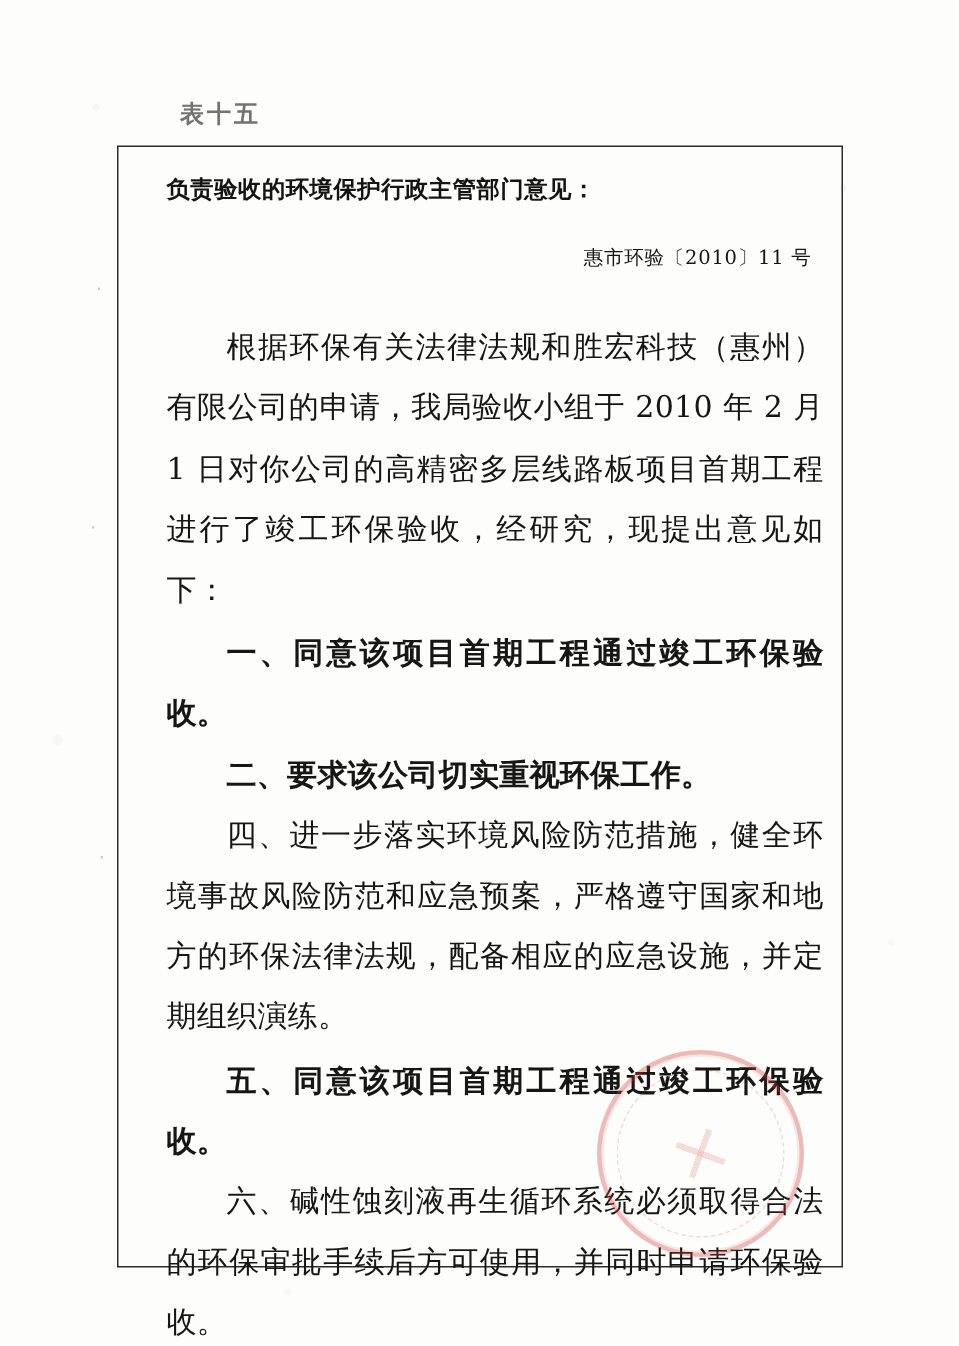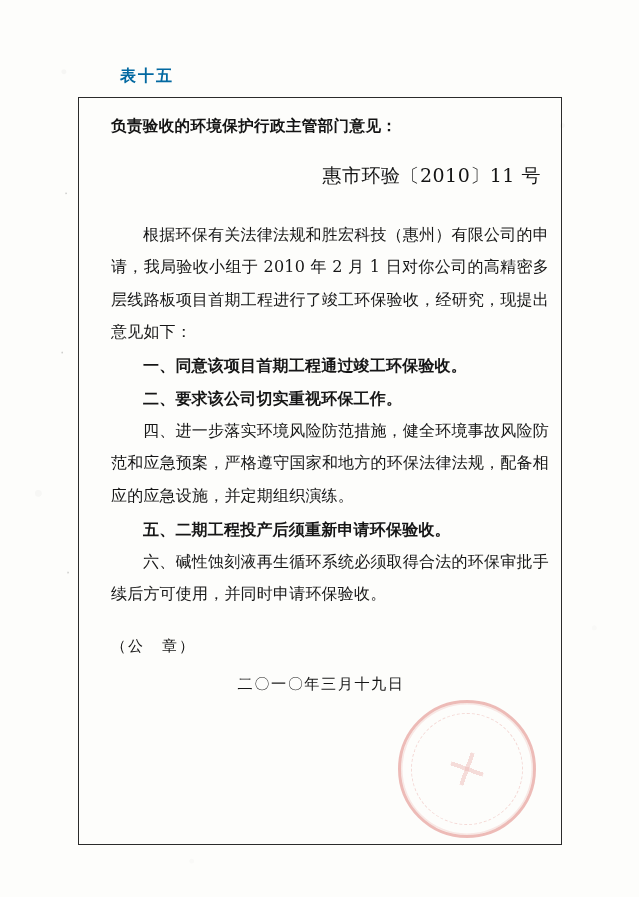--- a/index.html
+++ b/index.html
@@ -38,21 +38,21 @@
   }
 
   .form-code {
     position: absolute;
     left: 120px;
     top: 66px;
     font-size: 16px;
     font-weight: bold;
     letter-spacing: 2px;
     font-family: "DejaVu Serif", "Liberation Serif", serif;
-    color: #0369a1;
+    color: #737373;
     text-align: right;
   }
 
   .doc-box {
     position: absolute;
     left: 78px;
     top: 97px;
     width: 484px;
     height: 748px;
     border: 1.3px solid #2b2b2b;
@@ -71,29 +71,29 @@
   .heading {
     font-size: 15.5px;
     font-weight: bold;
     letter-spacing: 0.4px;
     margin-bottom: 26px;
     color: #141414;
   }
 
   .docnum {
     text-align: right;
-    font-size: 19px;
+    font-size: 13px;
     letter-spacing: 0.5px;
     margin-bottom: 30px;
     padding-right: 8px;
     color: #141414;
   }
 
   .para {
-    font-size: 16px;
+    font-size: 20px;
     line-height: 2.02;
     text-align: justify;
     text-justify: inter-ideograph;
     text-indent: 2em;
     margin: 0 0 2px 0;
     letter-spacing: 0.2px;
     color: #161616;
   }
 
   .para.tight {
@@ -179,21 +179,21 @@
     <div class="doc-inner">
 
       <div class="heading">负责验收的环境保护行政主管部门意见：</div>
 
       <div class="docnum">惠市环验〔2010〕11 号</div>
 
       <p class="para">根据环保有关法律法规和胜宏科技（惠州）有限公司的申请，我局验收小组于 2010 年 2 月 1 日对你公司的高精密多层线路板项目首期工程进行了竣工环保验收，经研究，现提出意见如下：</p>
       <p class="para tight">一、同意该项目首期工程通过竣工环保验收。</p>
       <p class="para tight">二、要求该公司切实重视环保工作。</p>
       <p class="para">四、进一步落实环境风险防范措施，健全环境事故风险防范和应急预案，严格遵守国家和地方的环保法律法规，配备相应的应急设施，并定期组织演练。</p>
-      <p class="para tight">五、二期工程投产后须重新申请环保验收。</p>
+      <p class="para tight">五、同意该项目首期工程通过竣工环保验收。</p>
       <p class="para">六、碱性蚀刻液再生循环系统必须取得合法的环保审批手续后方可使用，并同时申请环保验收。</p>
 
       <div class="seal-line">（公　章）</div>
 
       <div class="date-line">二〇一〇年三月十九日</div>
 
     </div>
   </div>
 
   <div class="seal">

